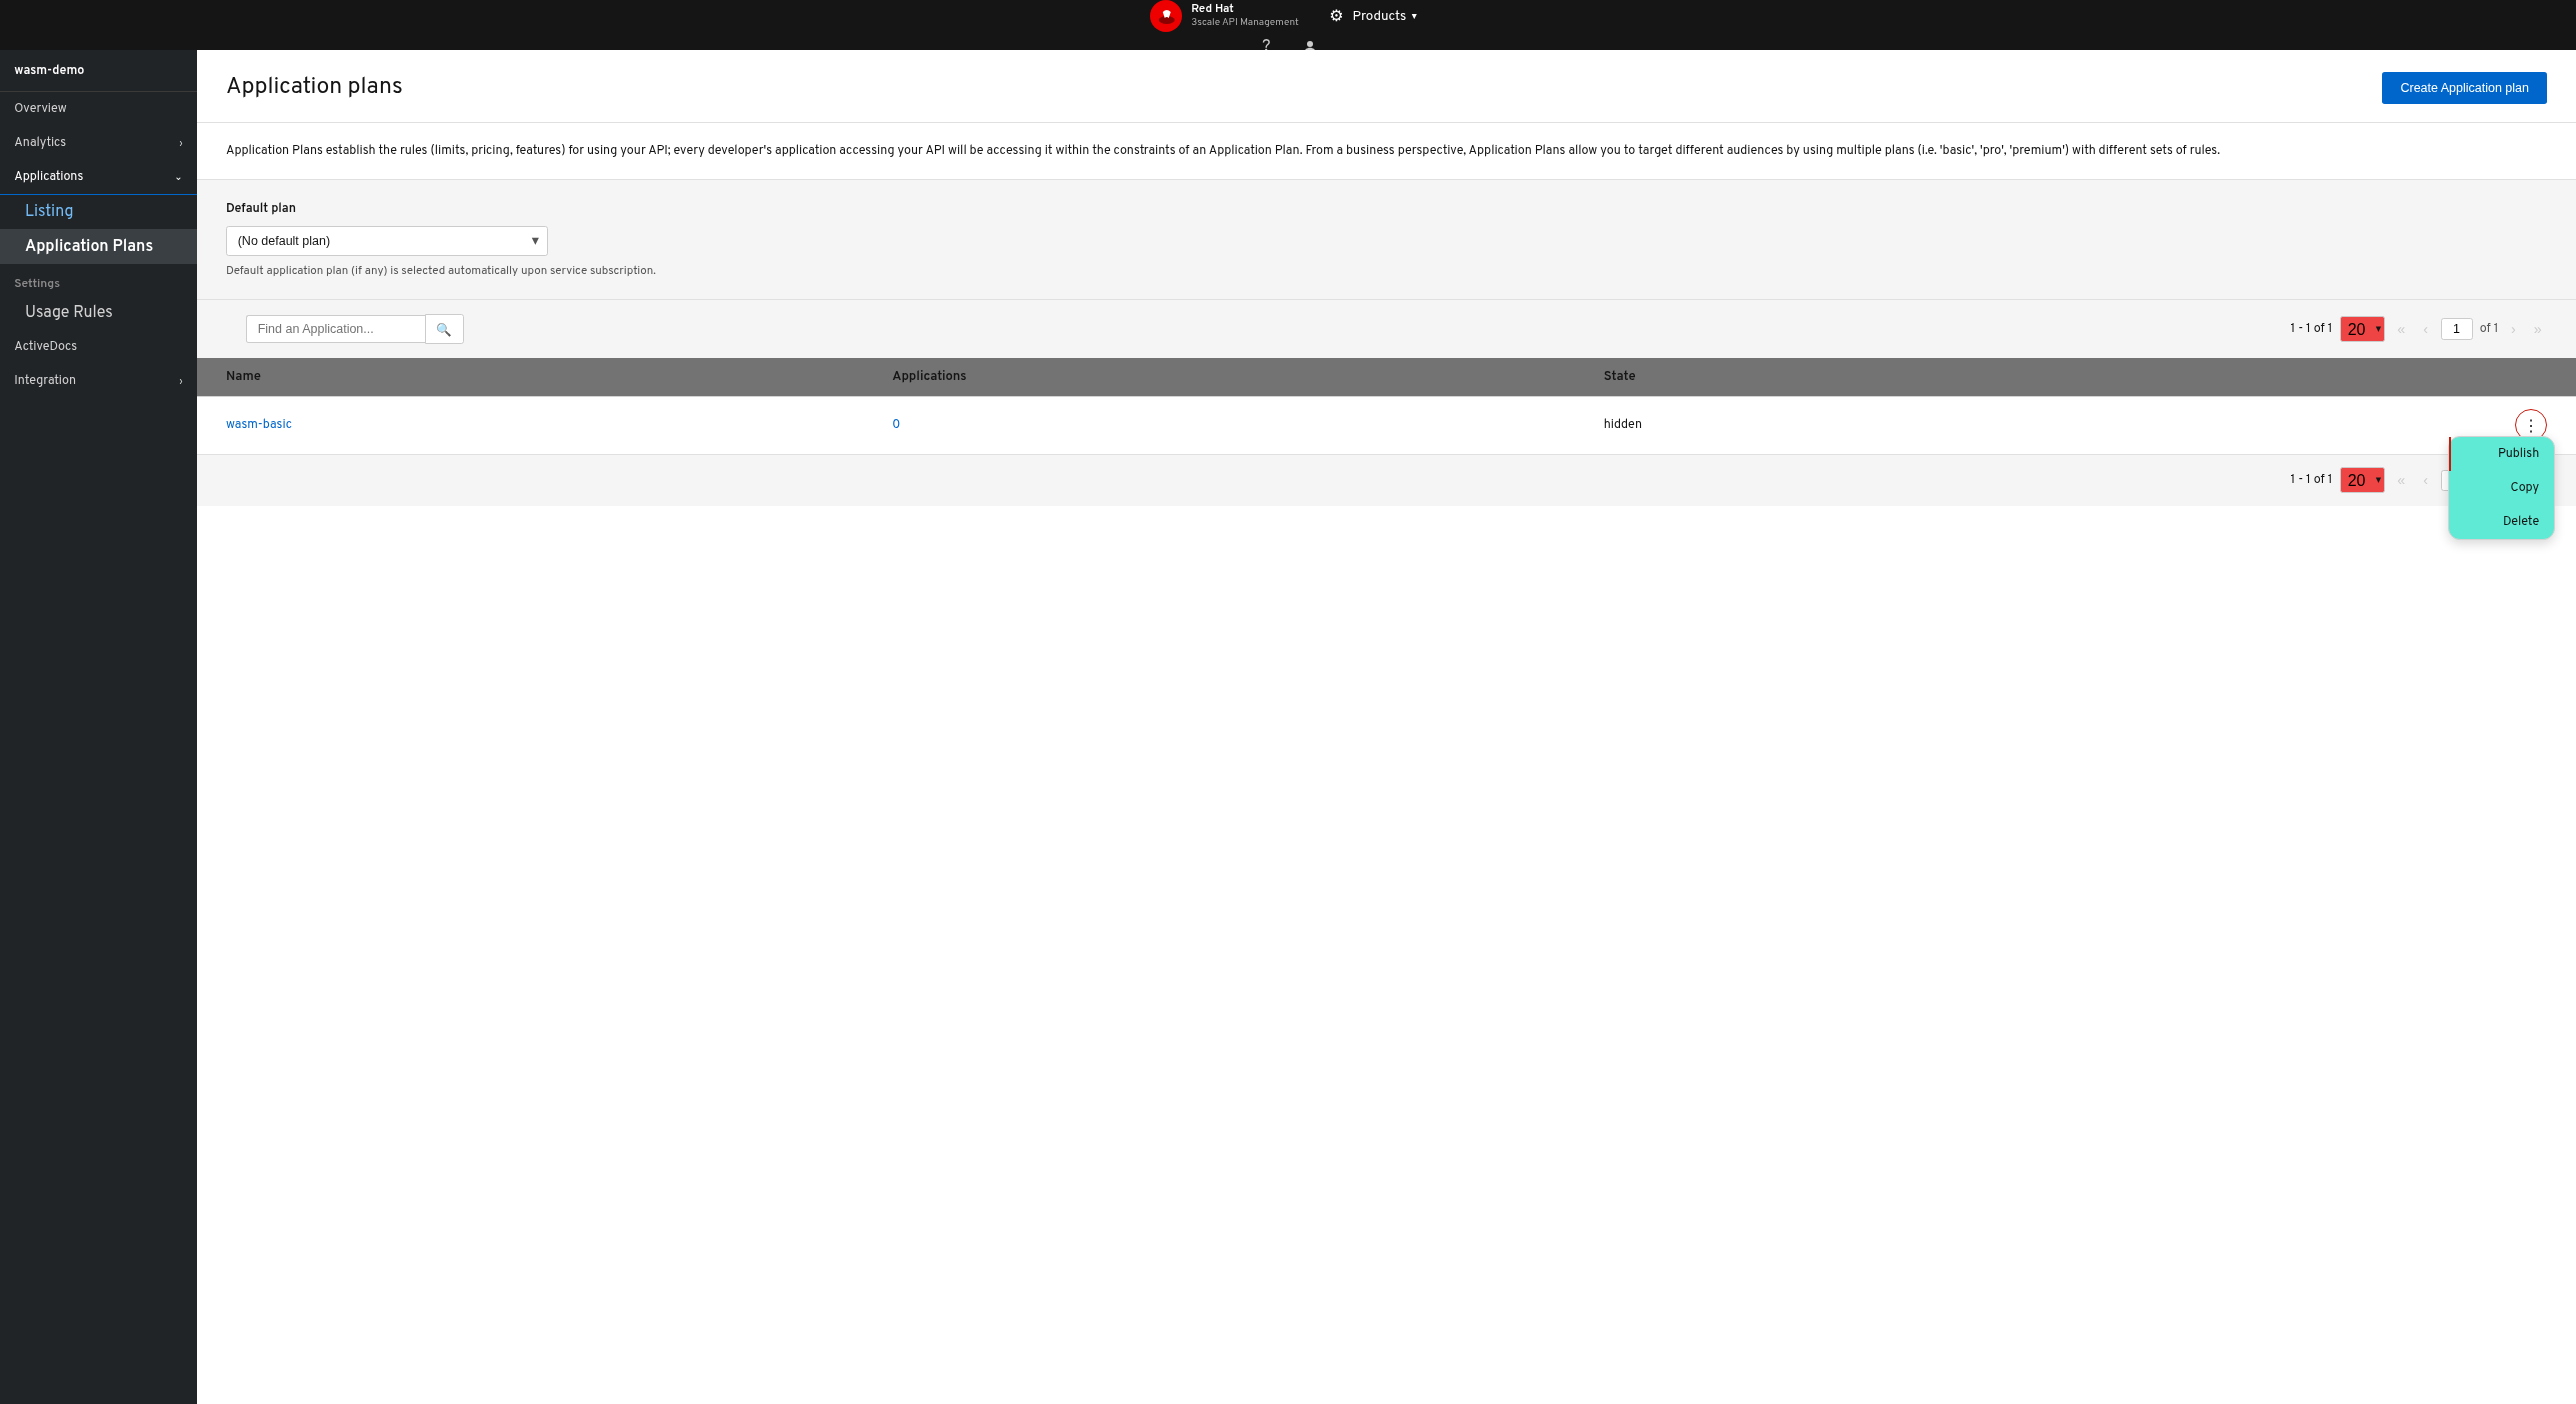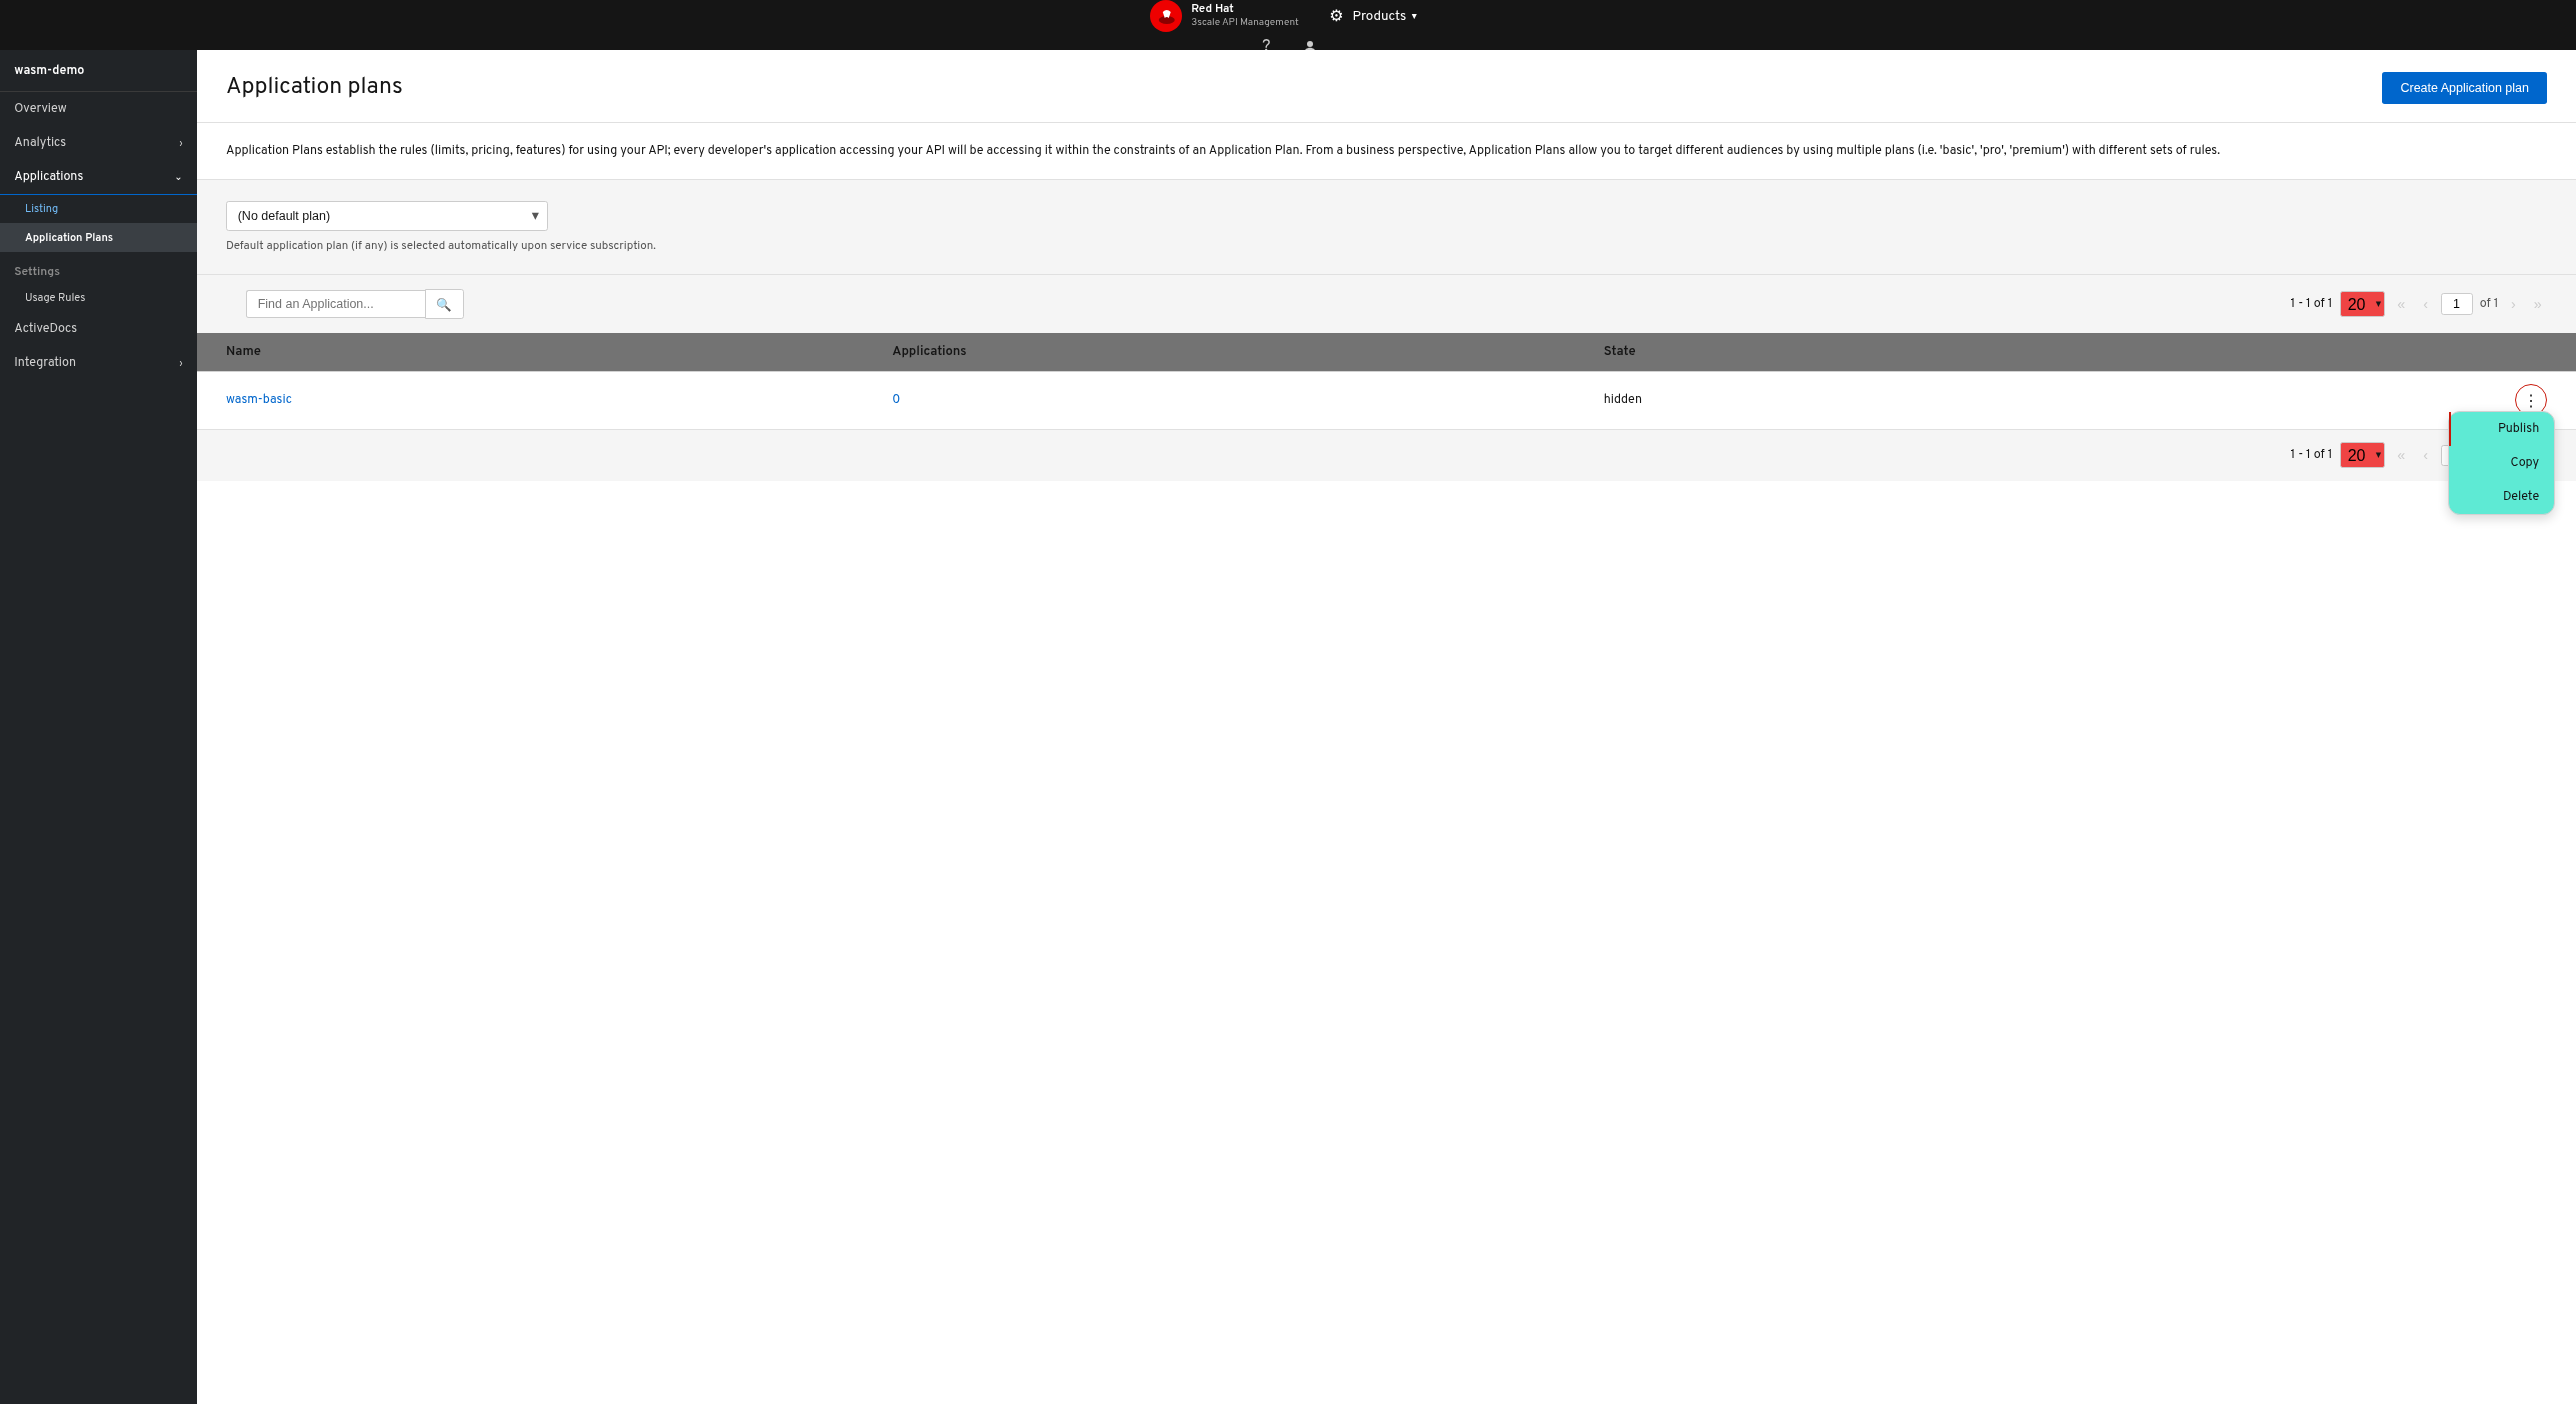--- a/index.html
+++ b/index.html
@@ -59,21 +59,21 @@
     }
     .sidebar-item.active-parent { color: #fff; }
     .sidebar-item .chevron { font-size: 10px; }
     .sidebar-item.underlined {
       border-bottom: 1.8px solid #06c; color: #fff;
     }
     .sidebar-section-label {
       padding: 12.5px 14.3px 3.6px; font-size: 12px; color: #8a8a8a; text-transform: none; font-weight: 600;
     }
     .sidebar-sub-item {
-      padding: 7.2px 14.3px 7.2px 25px; color: #d2d2d2; cursor: pointer; font-size: 11px;
+      padding: 7.2px 14.3px 7.2px 25px; color: #d2d2d2; cursor: pointer; font-size: 16px;
     }
     .sidebar-sub-item.active { color: #fff; background: #3a3f44; font-weight: 600; }
     .sidebar-sub-item.active-link { color: #73bcf7; }
 
     
     .main-content {
       flex: 1; overflow-y: auto; background: #fff; padding: 0;
     }
     .page-header {
       background: #fff; padding: 21.5px 29px 18px;
@@ -261,20 +261,21 @@
     <div class="page-header">
       <h1 class="page-title">Application plans</h1>
       <button class="create-btn">Create Application plan</button>
     </div>
 
     <div class="page-description">
       <span>Application Plans establish the rules (limits, pricing, features) for using your API; every developer's application accessing your API will be accessing it within the constraints of an Application Plan. From a business perspective, Application Plans allow you to target different audiences by using multiple plans (i.e. 'basic', 'pro', 'premium') with different sets of rules.</span>
     </div>
 
     <div class="section-card">
+      <div class="default-plan-label">Default plan</div>
       <div class="select-wrapper">
         <select>
           <option>(No default plan)</option>
         </select>
         <span class="select-arrow">▾</span>
       </div>
       <div class="default-plan-hint">Default application plan (if any) is selected automatically upon service subscription.</div>
     </div>
 
     <div class="table-section">

